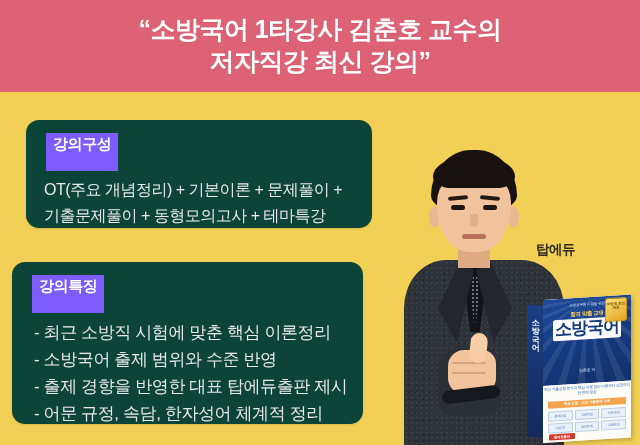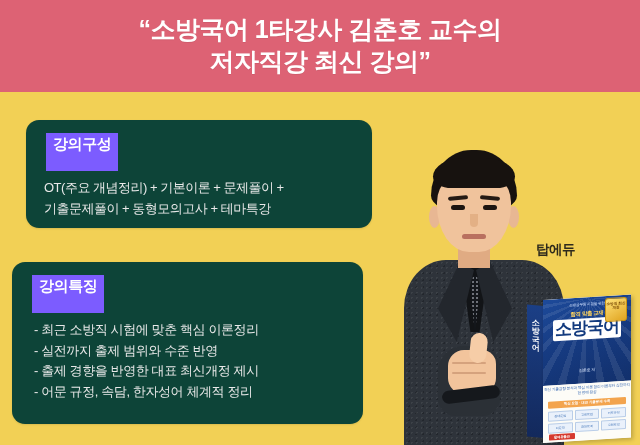--- a/index.html
+++ b/index.html
@@ -34,24 +34,24 @@
   #panel-composition{left:26px;top:120px;width:346px;height:108px;}
   #panel-features{left:12px;top:262px;width:351px;height:162px;}
 
   .panel-label{
     display:inline-block;background:#7c5cff;color:#ffffff;
     font-weight:bold;font-size:15px;letter-spacing:-0.4px;
     padding:2px 7px 19px 7px;margin:13px 0 0 20px;line-height:1.15;
   }
   .panel-body{margin:6px 0 0 18px;}
   .panel-line{
-    color:#e8e8e8;font-size:13px;line-height:1.62;letter-spacing:-0.5px;
+    color:#e8e8e8;font-size:16px;line-height:1.62;letter-spacing:-0.5px;
     white-space:nowrap;
   }
-  .panel-line.bullet{font-size:13px;line-height:1.58;letter-spacing:-0.4px;}
+  .panel-line.bullet{font-size:17px;line-height:1.58;letter-spacing:-0.4px;}
   #panel-features .panel-body{margin-top:7px;margin-left:22px;}
 
   
   .credit{
     position:absolute;left:536px;top:240px;z-index:6;text-align:center;
   }
   .credit div{
     color:#2e2a1c;font-weight:bold;font-size:13.5px;line-height:1.42;
     letter-spacing:-0.5px;white-space:nowrap;
   }
@@ -254,22 +254,22 @@
     <div class="panel-body">
       <div class="panel-line">OT(주요 개념정리) + 기본이론 + 문제풀이 +</div>
       <div class="panel-line">기출문제풀이 + 동형모의고사 + 테마특강</div>
     </div>
   </div>
 
   <div class="panel" id="panel-features">
     <div class="panel-label">강의특징</div>
     <div class="panel-body">
       <div class="panel-line bullet">- 최근 소방직 시험에 맞춘 핵심 이론정리</div>
-      <div class="panel-line bullet">- 실전까지 출제 범위와 수준 반영</div>
-      <div class="panel-line bullet">- 출제 경향을 반영한 대표 최신개정 제시</div>
+      <div class="panel-line bullet">- 소방국어 출제 범위와 수준 반영</div>
+      <div class="panel-line bullet">- 출제 경향을 반영한 대표 탑에듀출판 제시</div>
       <div class="panel-line bullet">- 어문 규정, 속담, 한자성어 체계적 정리</div>
     </div>
   </div>
 
   <div id="book">
     <div class="bk-spine">
       <div class="bk-spine-txt">소방국어</div>
     </div>
     <div class="bk-front">
       <div class="bk-top">

